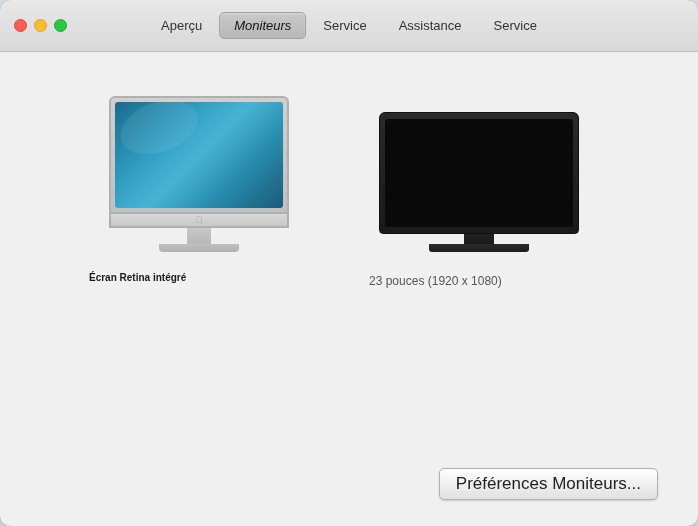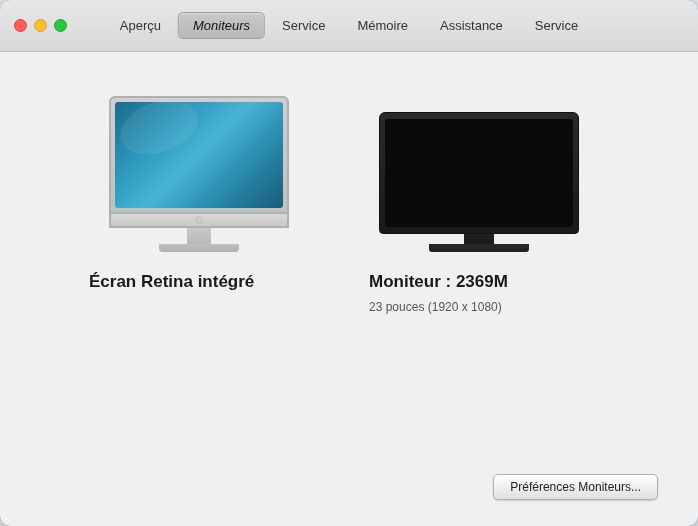--- a/index.html
+++ b/index.html
@@ -217,64 +217,62 @@
       height: 8px;
       background: linear-gradient(to bottom, #2a2a2a, #1e1e1e);
       border-radius: 0 0 3px 3px;
     }
 
     .monitor-info {
       margin-top: 4px;
     }
 
     .monitor-name {
-      font-size: 17px;
+      font-size: 10px;
       font-weight: 700;
       color: #1a1a1a;
-      margin-bottom: 6px;
     }
 
     .monitor-detail {
       font-size: 12px;
       color: #555;
       line-height: 1.6;
     }
 
     .bottom-bar {
       display: flex;
       justify-content: flex-end;
       padding: 10px 0 6px 0;
     }
 
     .pref-button {
       padding: 5px 16px;
       background: linear-gradient(to bottom, #ffffff, #e0e0e0);
       border: 1px solid #b0b0b0;
       border-radius: 5px;
-      font-size: 12px;
+      font-size: 17px;
       color: #222;
       cursor: pointer;
       box-shadow: 0 1px 2px rgba(0,0,0,0.15);
     }
   </style>
 </head>
 <body>
 
 <div class="window">
   <div class="titlebar">
     <div class="traffic-lights">
       <div class="traffic-light close"></div>
       <div class="traffic-light minimize"></div>
       <div class="traffic-light maximize"></div>
     </div>
     <div class="tabs">
       <div class="tab">Aperçu</div>
       <div class="tab active">Moniteurs</div>
       <div class="tab">Service</div>
-      <div class="tab">Mémoire</div>
       <div class="tab">Assistance</div>
       <div class="tab">Service</div>
     </div>
   </div>
 
   <div class="content">
     <div class="monitors-row">
 
       <div class="monitor-item">
         <div class="monitor-image">
@@ -298,21 +296,20 @@
         <div class="monitor-image">
           <div class="tv-wrapper">
             <div class="tv-body">
               <div class="tv-screen"></div>
             </div>
             <div class="tv-base-neck"></div>
             <div class="tv-base-foot"></div>
           </div>
         </div>
         <div class="monitor-info">
-          <div class="monitor-name">Moniteur : 2369M</div>
           <div class="monitor-detail">23 pouces (1920 x 1080)</div>
         </div>
       </div>
 
     </div>
 
     <div class="bottom-bar">
       <button class="pref-button">Préférences Moniteurs...</button>
     </div>
   </div>

